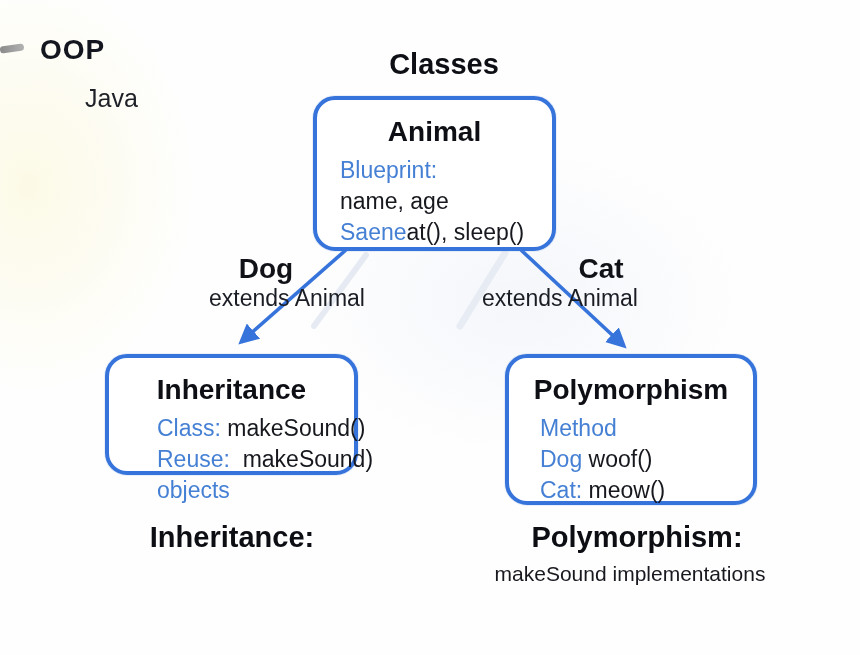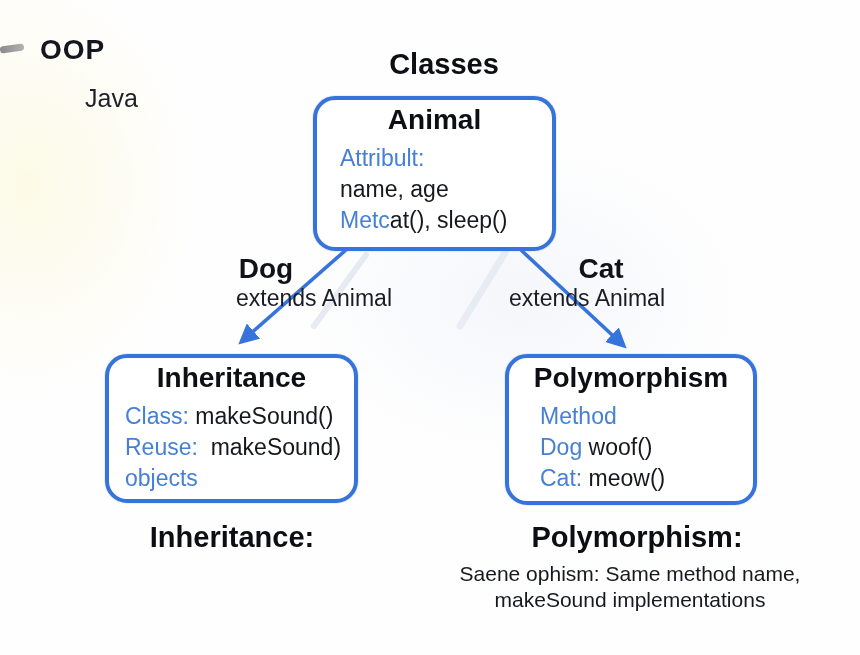--- a/index.html
+++ b/index.html
@@ -37,47 +37,47 @@
   .box {
     position: absolute;
     background: #ffffff;
     border: 4px solid #3674db;
     border-radius: 22px;
     box-shadow: 0 0 0 1px rgba(120,160,220,0.15);
   }
   .box-title {
     text-align: center;
     font-size: 28px; font-weight: 700; color: #0d0f15;
-    margin-top: 4px;
+    margin-top: 16px;
   }
   .box-lines {
     margin-top: 7px;
     font-size: 23px;
     line-height: 31px;
   }
   .line span { white-space: pre; }
   .line .b { color: #4580d4; }
   .line .k { color: #16181e; }
 
   .animal-box { left: 313px; top: 96px; width: 243px; height: 155px; }
   .animal-box .box-lines { padding-left: 23px; }
 
-  .inheritance-box { left: 105px; top: 354px; width: 253px; height: 149px; }
-  .inheritance-box .box-lines { padding-left: 16px; }
+  .inheritance-box { left: 105px; top: 354px; width: 253px; height: 121px; }
+  .inheritance-box .box-lines { padding-left: 16px; margin-left: 32px; }
 
   .polymorphism-box { left: 505px; top: 354px; width: 252px; height: 151px; }
   .polymorphism-box .box-lines { padding-left: 31px; }
 
   .edge-name {
     font-size: 28px; font-weight: 700; color: #101218;
     text-align: center; width: 200px;
   }
   .edge-sub {
     font-size: 23px; color: #1a1d24;
-    text-align: right; width: 210px;
+    text-align: center; width: 210px;
   }
   .dog-name { left: 166px; top: 253px; }
   .dog-sub  { left: 182px; top: 285px; }
   .cat-name { left: 501px; top: 253px; }
   .cat-sub  { left: 455px; top: 285px; }
 
   .footer-heading {
     font-size: 29px; font-weight: 700; color: #0c0e13;
     text-align: center; width: 320px;
   }
@@ -125,27 +125,27 @@
   <div class="abs edge-artifact"></div>
 
   <div class="abs oop-title">OOP</div>
   <div class="abs java-subtitle">Java</div>
   <div class="abs classes-title">Classes</div>
 
   <div class="box animal-box">
     <div class="box-title">Animal</div>
     <div class="box-lines">
       <div class="line">
-        <span class="b">Attribult:</span><span class="k"></span>
+        <span class="b">Blueprint:</span><span class="k"></span>
       </div>
       <div class="line">
         <span class="b"></span><span class="k">name, age</span>
       </div>
       <div class="line">
-        <span class="b">Metc</span><span class="k">at(), sleep()</span>
+        <span class="b">Saene</span><span class="k">at(), sleep()</span>
       </div>
     </div>
   </div>
 
   <div class="abs edge-name dog-name">Dog</div>
   <div class="abs edge-sub dog-sub">extends Animal</div>
   <div class="abs edge-name cat-name">Cat</div>
   <div class="abs edge-sub cat-sub">extends Animal</div>
 
   <div class="box inheritance-box">
@@ -174,17 +174,16 @@
       </div>
       <div class="line">
         <span class="b">Cat:</span><span class="k"> meow()</span>
       </div>
     </div>
   </div>
 
   <div class="abs footer-heading fl-heading">Inheritance:</div>
   <div class="abs footer-heading fr-heading">Polymorphism:</div>
   <div class="abs footer-text fr-text">
-    <div>Saene ophism: Same method name,</div>
     <div>makeSound implementations</div>
   </div>
 
 </div>
 
 </body></html>

